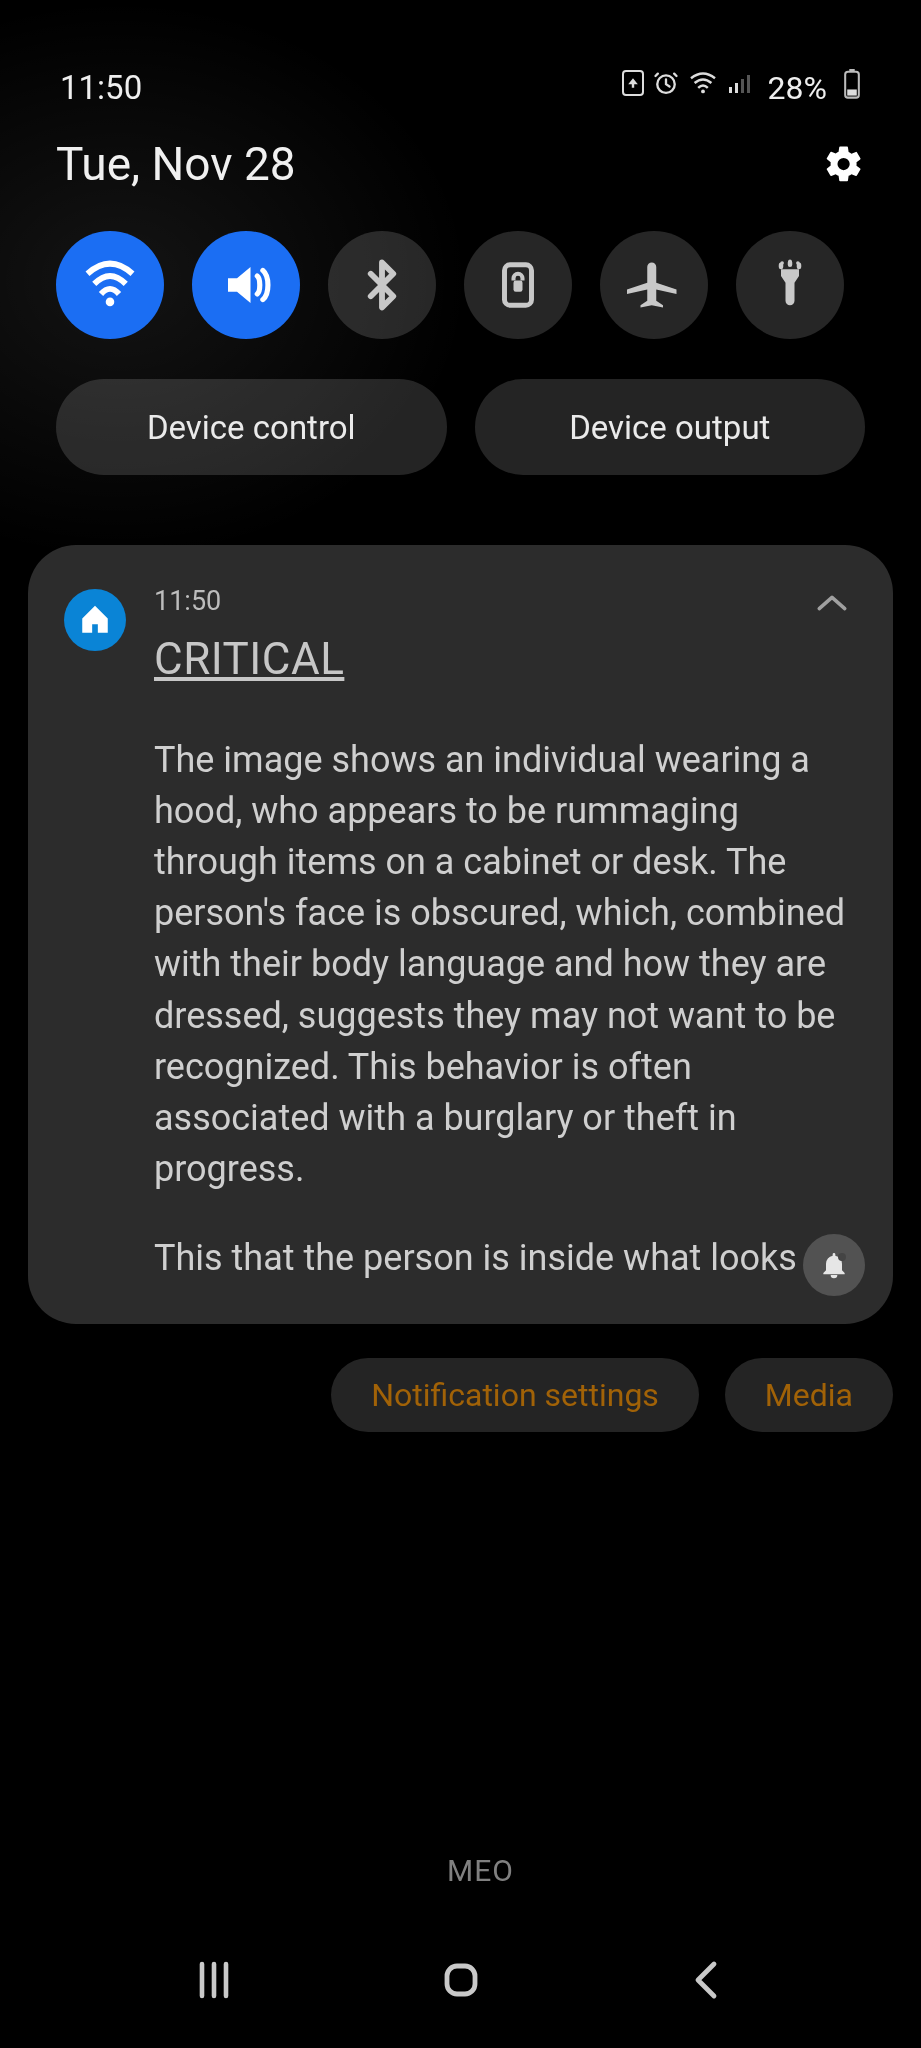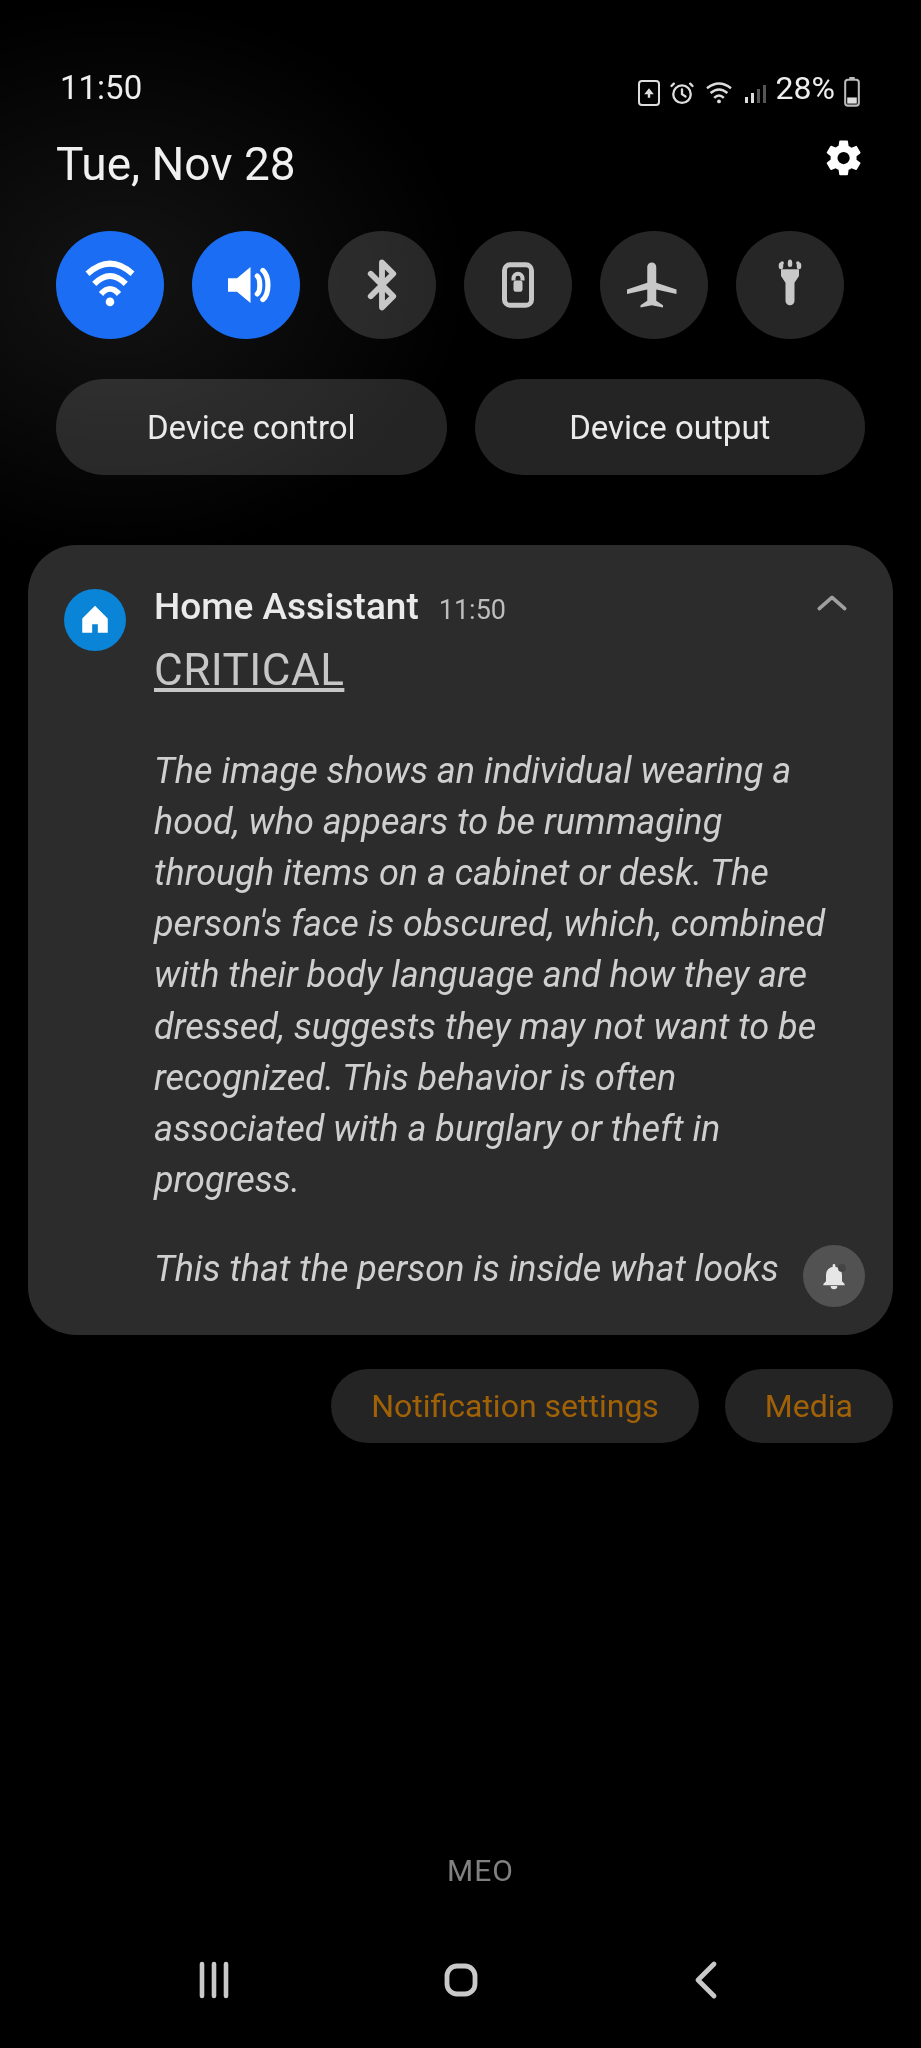--- a/index.html
+++ b/index.html
@@ -15,32 +15,33 @@
     display: flex;
     justify-content: space-between;
     align-items: center;
     padding: 68px 60px 0 60px;
     font-size: 33px;
     font-weight: 400;
     color: #eee;
   }
   .status-right {
     display: flex;
-    align-items: flex-end;
-    gap: 8px;
+    align-items: flex-start;
+    gap: 16px;
   }
   .status-icons { display:flex; align-items:center; gap:8px; }
   .status-icons svg { display:block; }
   .tiny-box {
     width: 22px; height: 26px; border:2px solid #ddd; border-radius:4px;
     display:flex; align-items:center; justify-content:center;
   }
   .date-row {
     display: flex;
     justify-content: space-between;
+    align-items: center;
     padding: 30px 56px 0 56px;
   }
   .date-text {
     font-size: 46px;
     font-weight: 400;
     color: #f0f0f0;
   }
   .gear { width: 42px; height: 42px; }
   .qs-row {
     display: flex;
@@ -97,21 +98,20 @@
   .notif-time { font-size:27px; color:#bdbdbd; }
   .notif-sub { font-size:44px; color:#c7c7c7; margin-top:16px; letter-spacing:0.5px;text-decoration:underline;}
   .chev { position:absolute; right:44px; top:48px; color:#a0a0a0; }
   .notif-body {
     margin-top: 50px;
     font-size: 36px;
     line-height: 1.42;
     color:#cfcfcf;
     padding-left: 86px;
     padding-right: 6px;
-    font-style: italic;
   }
   .notif-body p + p { margin-top: 38px; }
   .bell {
     position:absolute; right:28px; bottom:28px;
     width:62px; height:62px; border-radius:50%;
     background: rgba(255,255,255,0.18);
     display:flex; align-items:center; justify-content:center;
   }
   .actions-row {
     display:flex; justify-content:flex-end; gap:26px;
@@ -242,21 +242,20 @@
 
 <div class="notif">
   <div class="notif-head">
     <div class="app-icon">
       <svg viewBox="0 0 24 24" fill="#fff">
           <path d="M12 2 L21 11 v10 H14 v-6 h-4 v6 H3 V11 Z"></path>
         </svg>
     </div>
     <div>
       <div class="notif-title-row">
-        <span class="notif-app">Home Assistant</span>
         <span class="notif-time">11:50</span>
       </div>
       <div class="notif-sub">CRITICAL</div>
     </div>
   </div>
   <span class="chev">
     <svg width="34" height="20" viewBox="0 0 24 14" fill="none">
         <path d="M3 11 L12 3 L21 11" stroke="#a0a0a0" stroke-width="2.5" stroke-linecap="round" stroke-linejoin="round"></path>
       </svg>
   </span>

